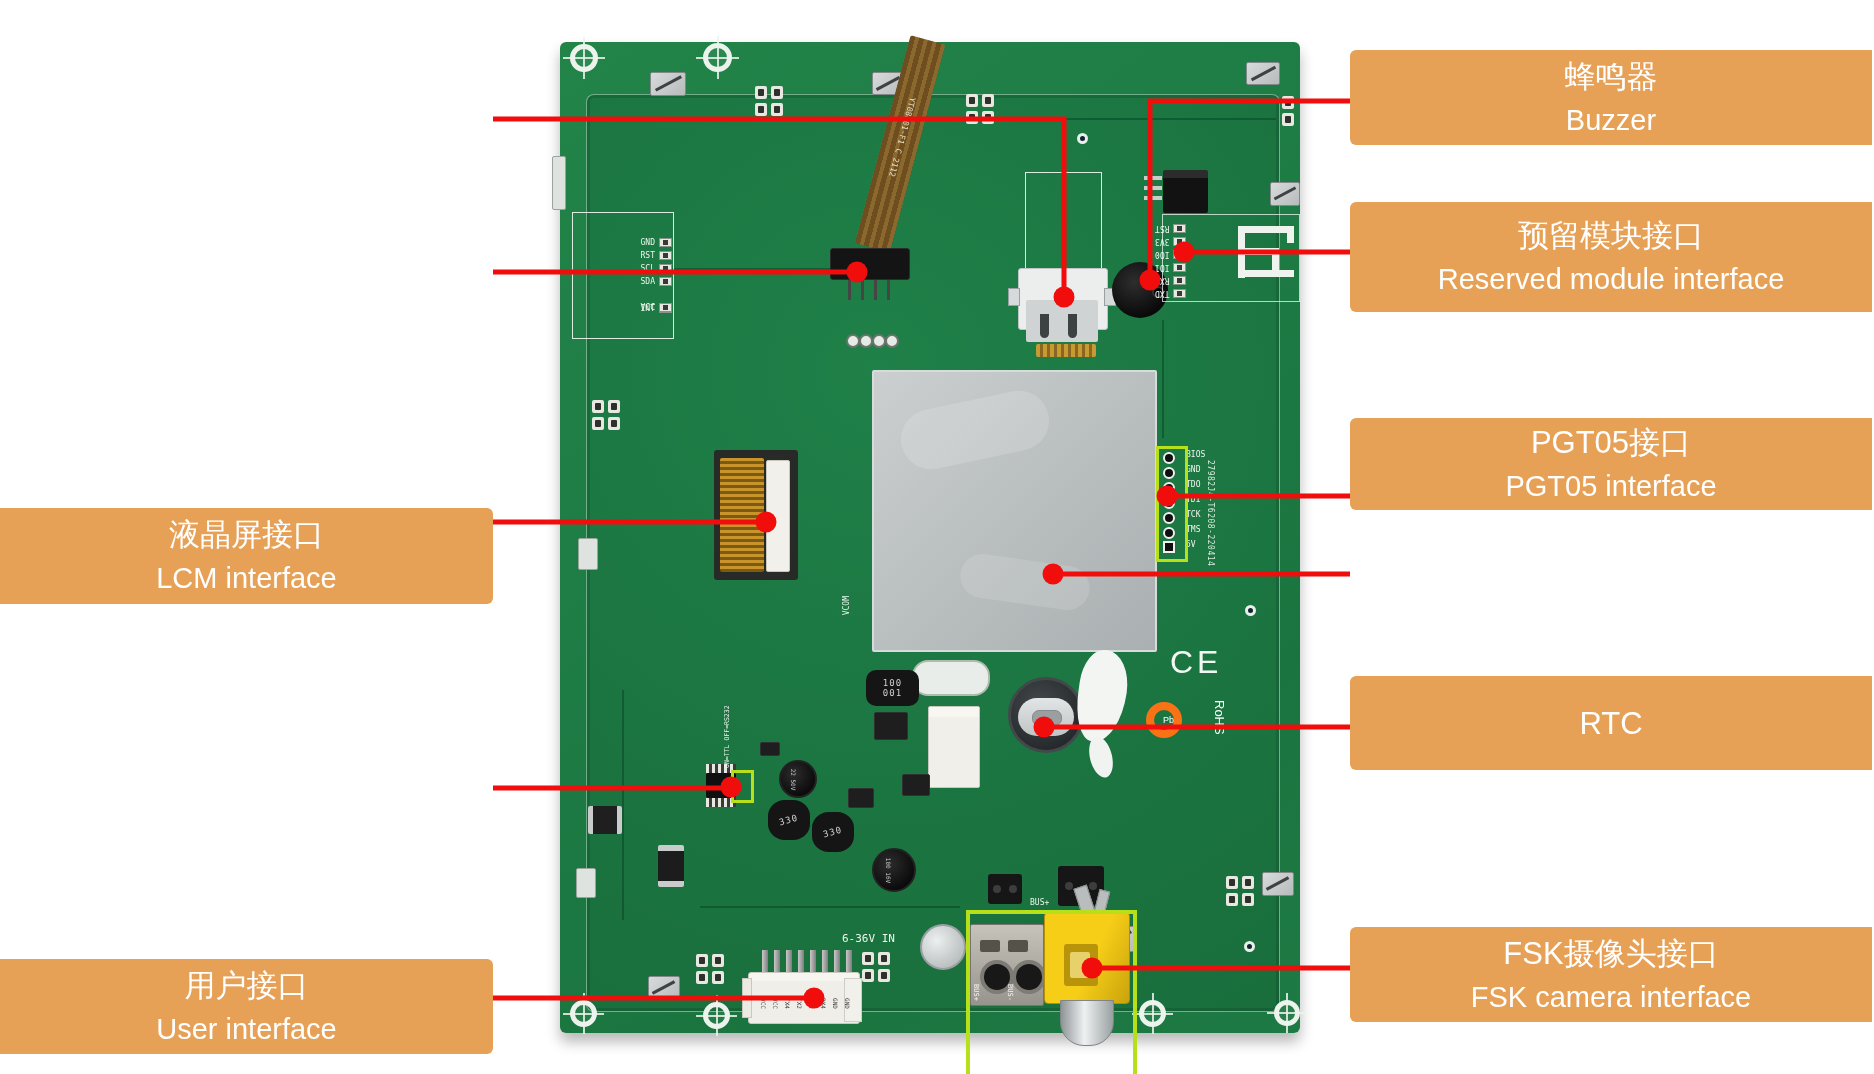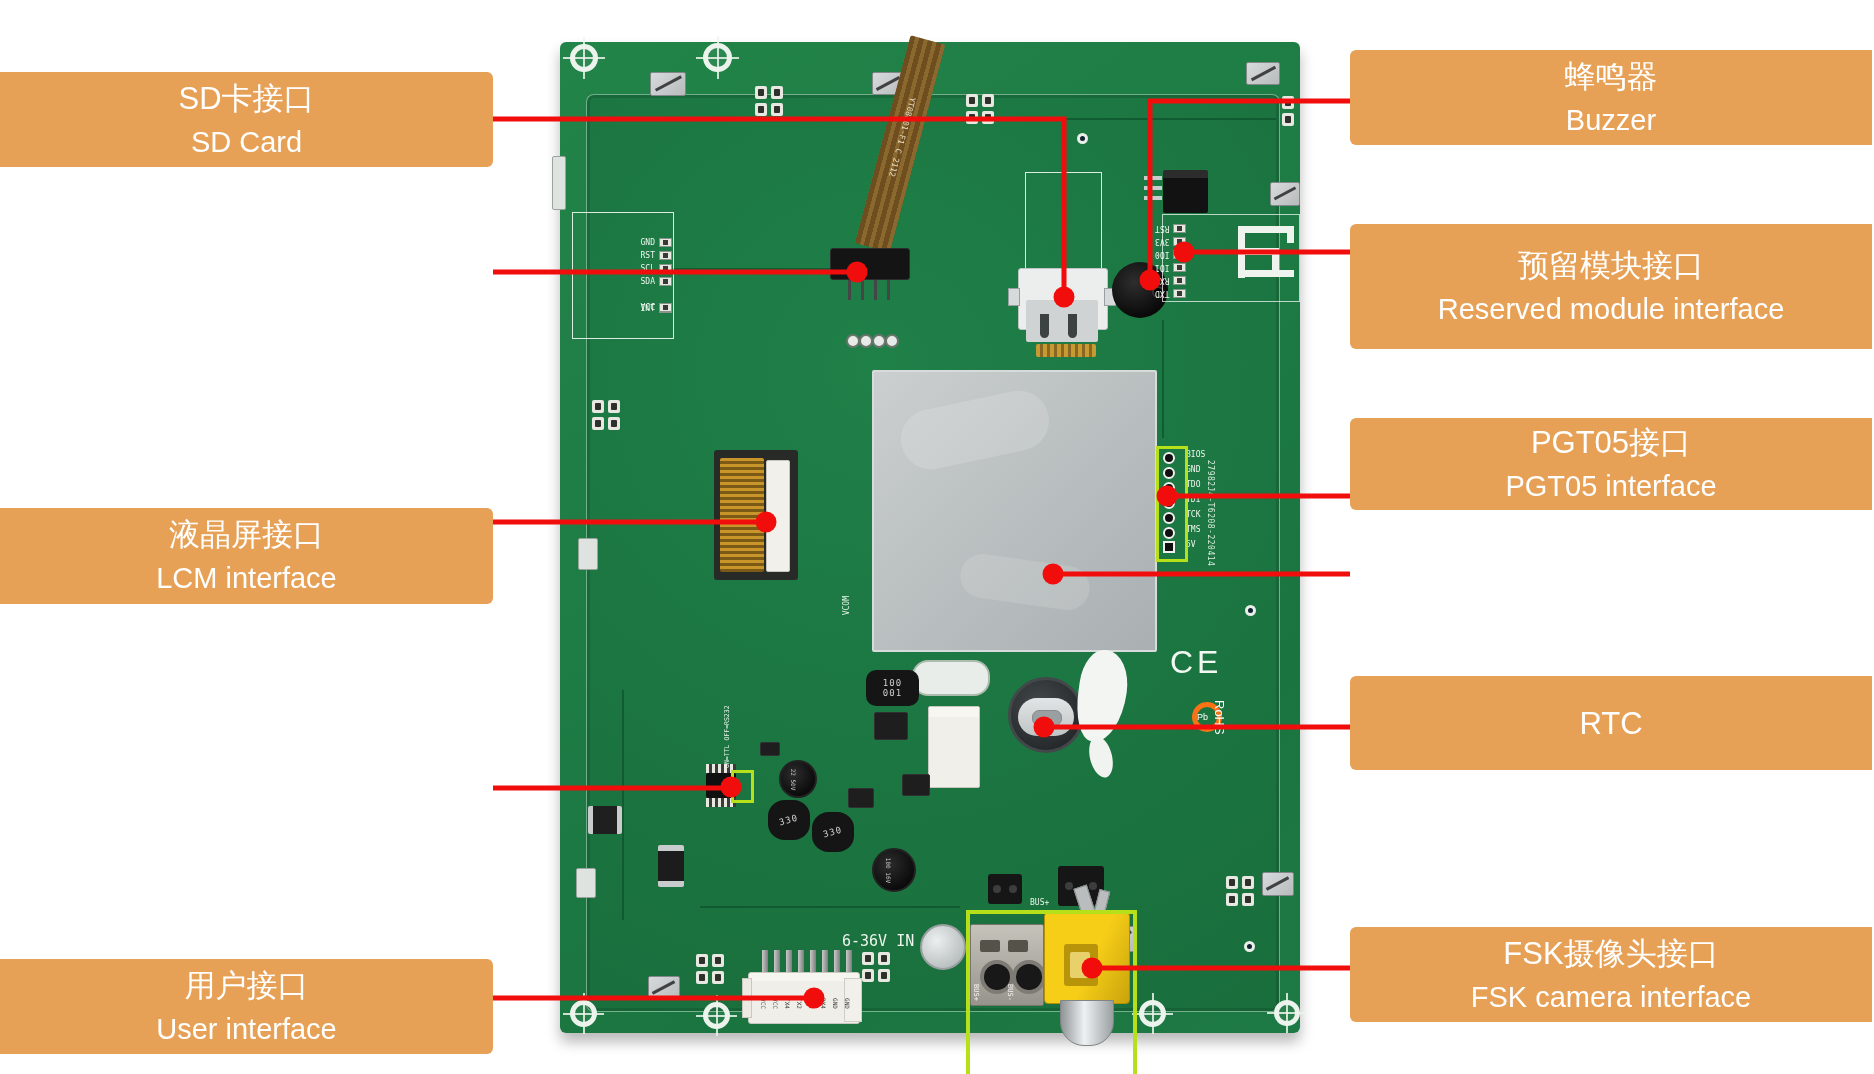--- a/index.html
+++ b/index.html
@@ -244,21 +244,21 @@
   <div class="silk" style="left:1186px;top:480px;font-size:8px">TDO</div>
   <div class="silk" style="left:1186px;top:495px;font-size:8px">TDI</div>
   <div class="silk" style="left:1186px;top:510px;font-size:8px">TCK</div>
   <div class="silk" style="left:1186px;top:525px;font-size:8px">TMS</div>
   <div class="silk" style="left:1186px;top:540px;font-size:8px">5V</div>
   <div class="silk" style="left:1206px;top:460px;font-size:8px;letter-spacing:.5px;writing-mode:vertical-rl;color:rgba(240,250,240,.9)">27982J4-T6208-220414</div>
 
   <div class="silk" style="left:842px;top:596px;font-size:8px;writing-mode:vertical-rl;transform:rotate(180deg)">VCOM</div>
 
   <div class="abs" style="left:1170px;top:644px;font-size:32px;letter-spacing:4px;color:#f2f7f2;font-family:'Liberation Sans',sans-serif">CE</div>
-  <div class="abs" style="left:1192px;top:702px;width:20px;height:20px;border:5px solid #f97316;border-radius:50%;display:flex;align-items:center;justify-content:flex-start">
+  <div class="abs" style="left:1146px;top:702px;width:20px;height:20px;border:8px solid #f97316;border-radius:50%;display:flex;align-items:center;justify-content:flex-end">
     <span style="font-size:9px;color:#fff">Pb</span>
   </div>
   <div class="silk" style="left:1212px;top:700px;font-size:13px;writing-mode:vertical-rl;color:#fff;font-family:'Liberation Sans',sans-serif">RoHS</div>
 
   <div class="abs" style="left:714px;top:450px;width:84px;height:130px;background:#272a27;border-radius:3px"></div>
   <div class="abs" style="left:720px;top:458px;width:44px;height:114px;background:repeating-linear-gradient(180deg,#c9952a 0 3px,#7a5a15 3px 6px);border-radius:2px"></div>
   <div class="abs" style="left:766px;top:460px;width:22px;height:110px;background:#f2f0ea;border-radius:2px;border:1px solid #c9c7bd"></div>
 
   <div class="abs" style="left:912px;top:660px;width:74px;height:32px;border-radius:16px;background:#e9ede9;border:2px solid #adbcae"></div>
   <div class="abs" style="left:1008px;top:677px;width:76px;height:76px;border-radius:50%;background:radial-gradient(circle at 40% 35%,#43484a,#25292b 75%);border:3px solid #43484a;box-sizing:border-box"></div>
@@ -308,21 +308,21 @@
   <div class="abs" style="left:844px;top:978px;width:16px;height:42px;background:#f1f0ea;border:1px solid #cfcec6"></div>
   <div class="abs" style="left:742px;top:978px;width:8px;height:38px;background:#eceae2;border:1px solid #c9c8c0"></div>
   <span style="position:absolute;left:758px;top:1000px;font:6px 'DejaVu Sans Mono',monospace;color:#3a3a3a;transform:rotate(90deg)">VCC</span>
   <span style="position:absolute;left:770px;top:1000px;font:6px 'DejaVu Sans Mono',monospace;color:#3a3a3a;transform:rotate(90deg)">VCC</span>
   <span style="position:absolute;left:782px;top:1000px;font:6px 'DejaVu Sans Mono',monospace;color:#3a3a3a;transform:rotate(90deg)">TX4</span>
   <span style="position:absolute;left:794px;top:1000px;font:6px 'DejaVu Sans Mono',monospace;color:#3a3a3a;transform:rotate(90deg)">TX2</span>
   <span style="position:absolute;left:806px;top:1000px;font:6px 'DejaVu Sans Mono',monospace;color:#3a3a3a;transform:rotate(90deg)">RX2</span>
   <span style="position:absolute;left:818px;top:1000px;font:6px 'DejaVu Sans Mono',monospace;color:#3a3a3a;transform:rotate(90deg)">RX4</span>
   <span style="position:absolute;left:830px;top:1000px;font:6px 'DejaVu Sans Mono',monospace;color:#3a3a3a;transform:rotate(90deg)">GND</span>
   <span style="position:absolute;left:842px;top:1000px;font:6px 'DejaVu Sans Mono',monospace;color:#3a3a3a;transform:rotate(90deg)">GND</span>
-  <div class="silk" style="left:842px;top:932px;font-size:15px">6-36V IN</div>
+  <div class="silk" style="left:842px;top:932px;font-size:11px">6-36V IN</div>
 
   <div class="ecap" style="left:920px;top:924px;width:46px;height:46px;background:radial-gradient(circle at 35% 35%,#eceff0,#c3c8c9 60%,#aab0b1);border:2px solid #9aa0a1"></div>
   <div class="cube" style="left:988px;top:874px;width:34px;height:30px"></div>
   <div class="cube" style="left:1058px;top:866px;width:46px;height:40px"></div>
   <div class="silk" style="left:1030px;top:898px;font-size:8px">BUS+</div>
 
   <div class="hl" style="left:966px;top:910px;width:163px;height:160px;border-width:4px"></div>
   <div class="abs" style="left:970px;top:924px;width:72px;height:80px;background:linear-gradient(180deg,#c6c3bb,#96948c);border:1px solid #76746c;border-radius:2px"></div>
   <div class="abs" style="left:980px;top:940px;width:20px;height:12px;background:#55524a;border-radius:2px"></div>
   <div class="abs" style="left:1008px;top:940px;width:20px;height:12px;background:#55524a;border-radius:2px"></div>
@@ -360,38 +360,34 @@
       <circle cx="814" cy="998" r="10.5"></circle>
       <circle cx="1150" cy="280" r="10.5"></circle>
       <circle cx="1184" cy="252" r="10.5"></circle>
       <circle cx="1167" cy="496" r="10.5"></circle>
       <circle cx="1053" cy="574" r="10.5"></circle>
       <circle cx="1044" cy="727" r="10.5"></circle>
       <circle cx="1092" cy="968" r="10.5"></circle>
     </g>
   </svg>
 
-  <div class="callout callout-left" style="top:72px;height:95px">
-    <div class="zh">SD卡接口</div>
-    <div class="en">SD Card</div>
-  </div>
   <div class="callout callout-left" style="top:508px;height:96px">
     <div class="zh">液晶屏接口</div>
     <div class="en">LCM interface</div>
   </div>
   <div class="callout callout-left" style="top:959px;height:95px">
     <div class="zh">用户接口</div>
     <div class="en">User interface</div>
   </div>
 
   <div class="callout callout-right" style="top:50px;height:95px">
     <div class="zh">蜂鸣器</div>
     <div class="en">Buzzer</div>
   </div>
-  <div class="callout callout-right" style="top:224px;height:125px">
+  <div class="callout callout-right" style="top:202px;height:110px">
     <div class="zh">预留模块接口</div>
     <div class="en">Reserved module interface</div>
   </div>
   <div class="callout callout-right" style="top:418px;height:92px">
     <div class="zh">PGT05接口</div>
     <div class="en">PGT05 interface</div>
   </div>
   <div class="callout callout-right" style="top:676px;height:94px">
     <div class="zh">RTC</div>
 

